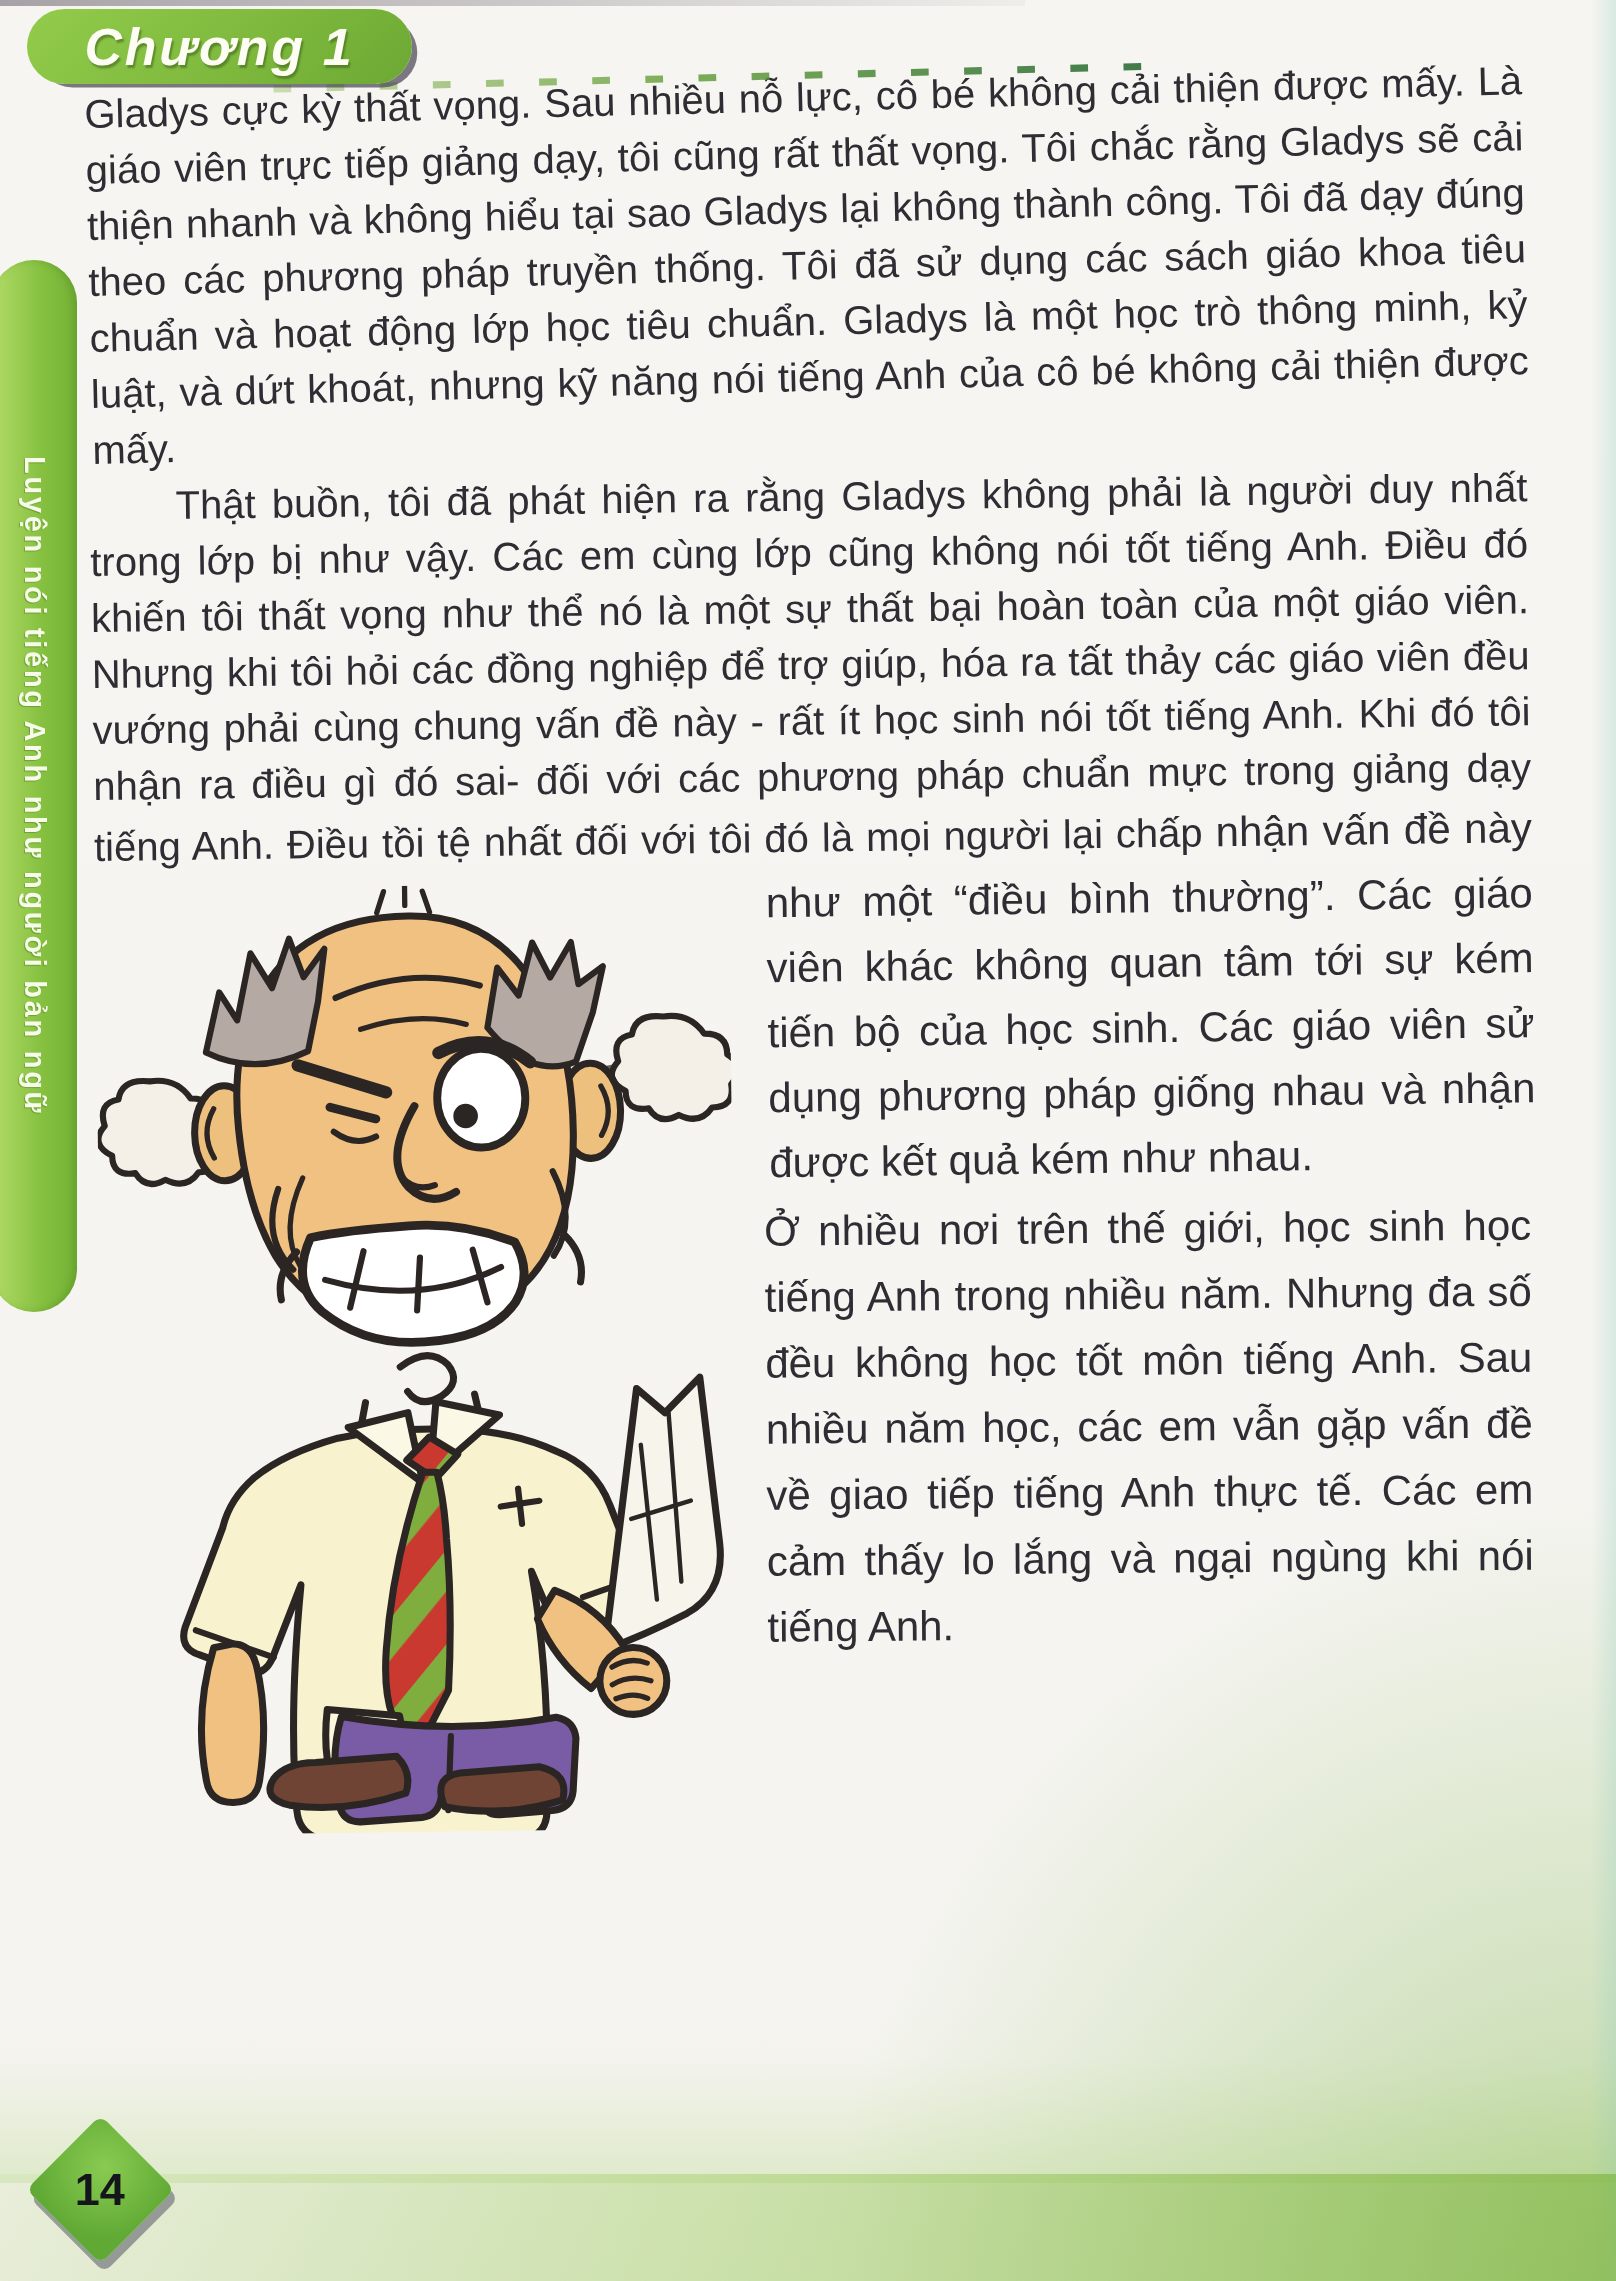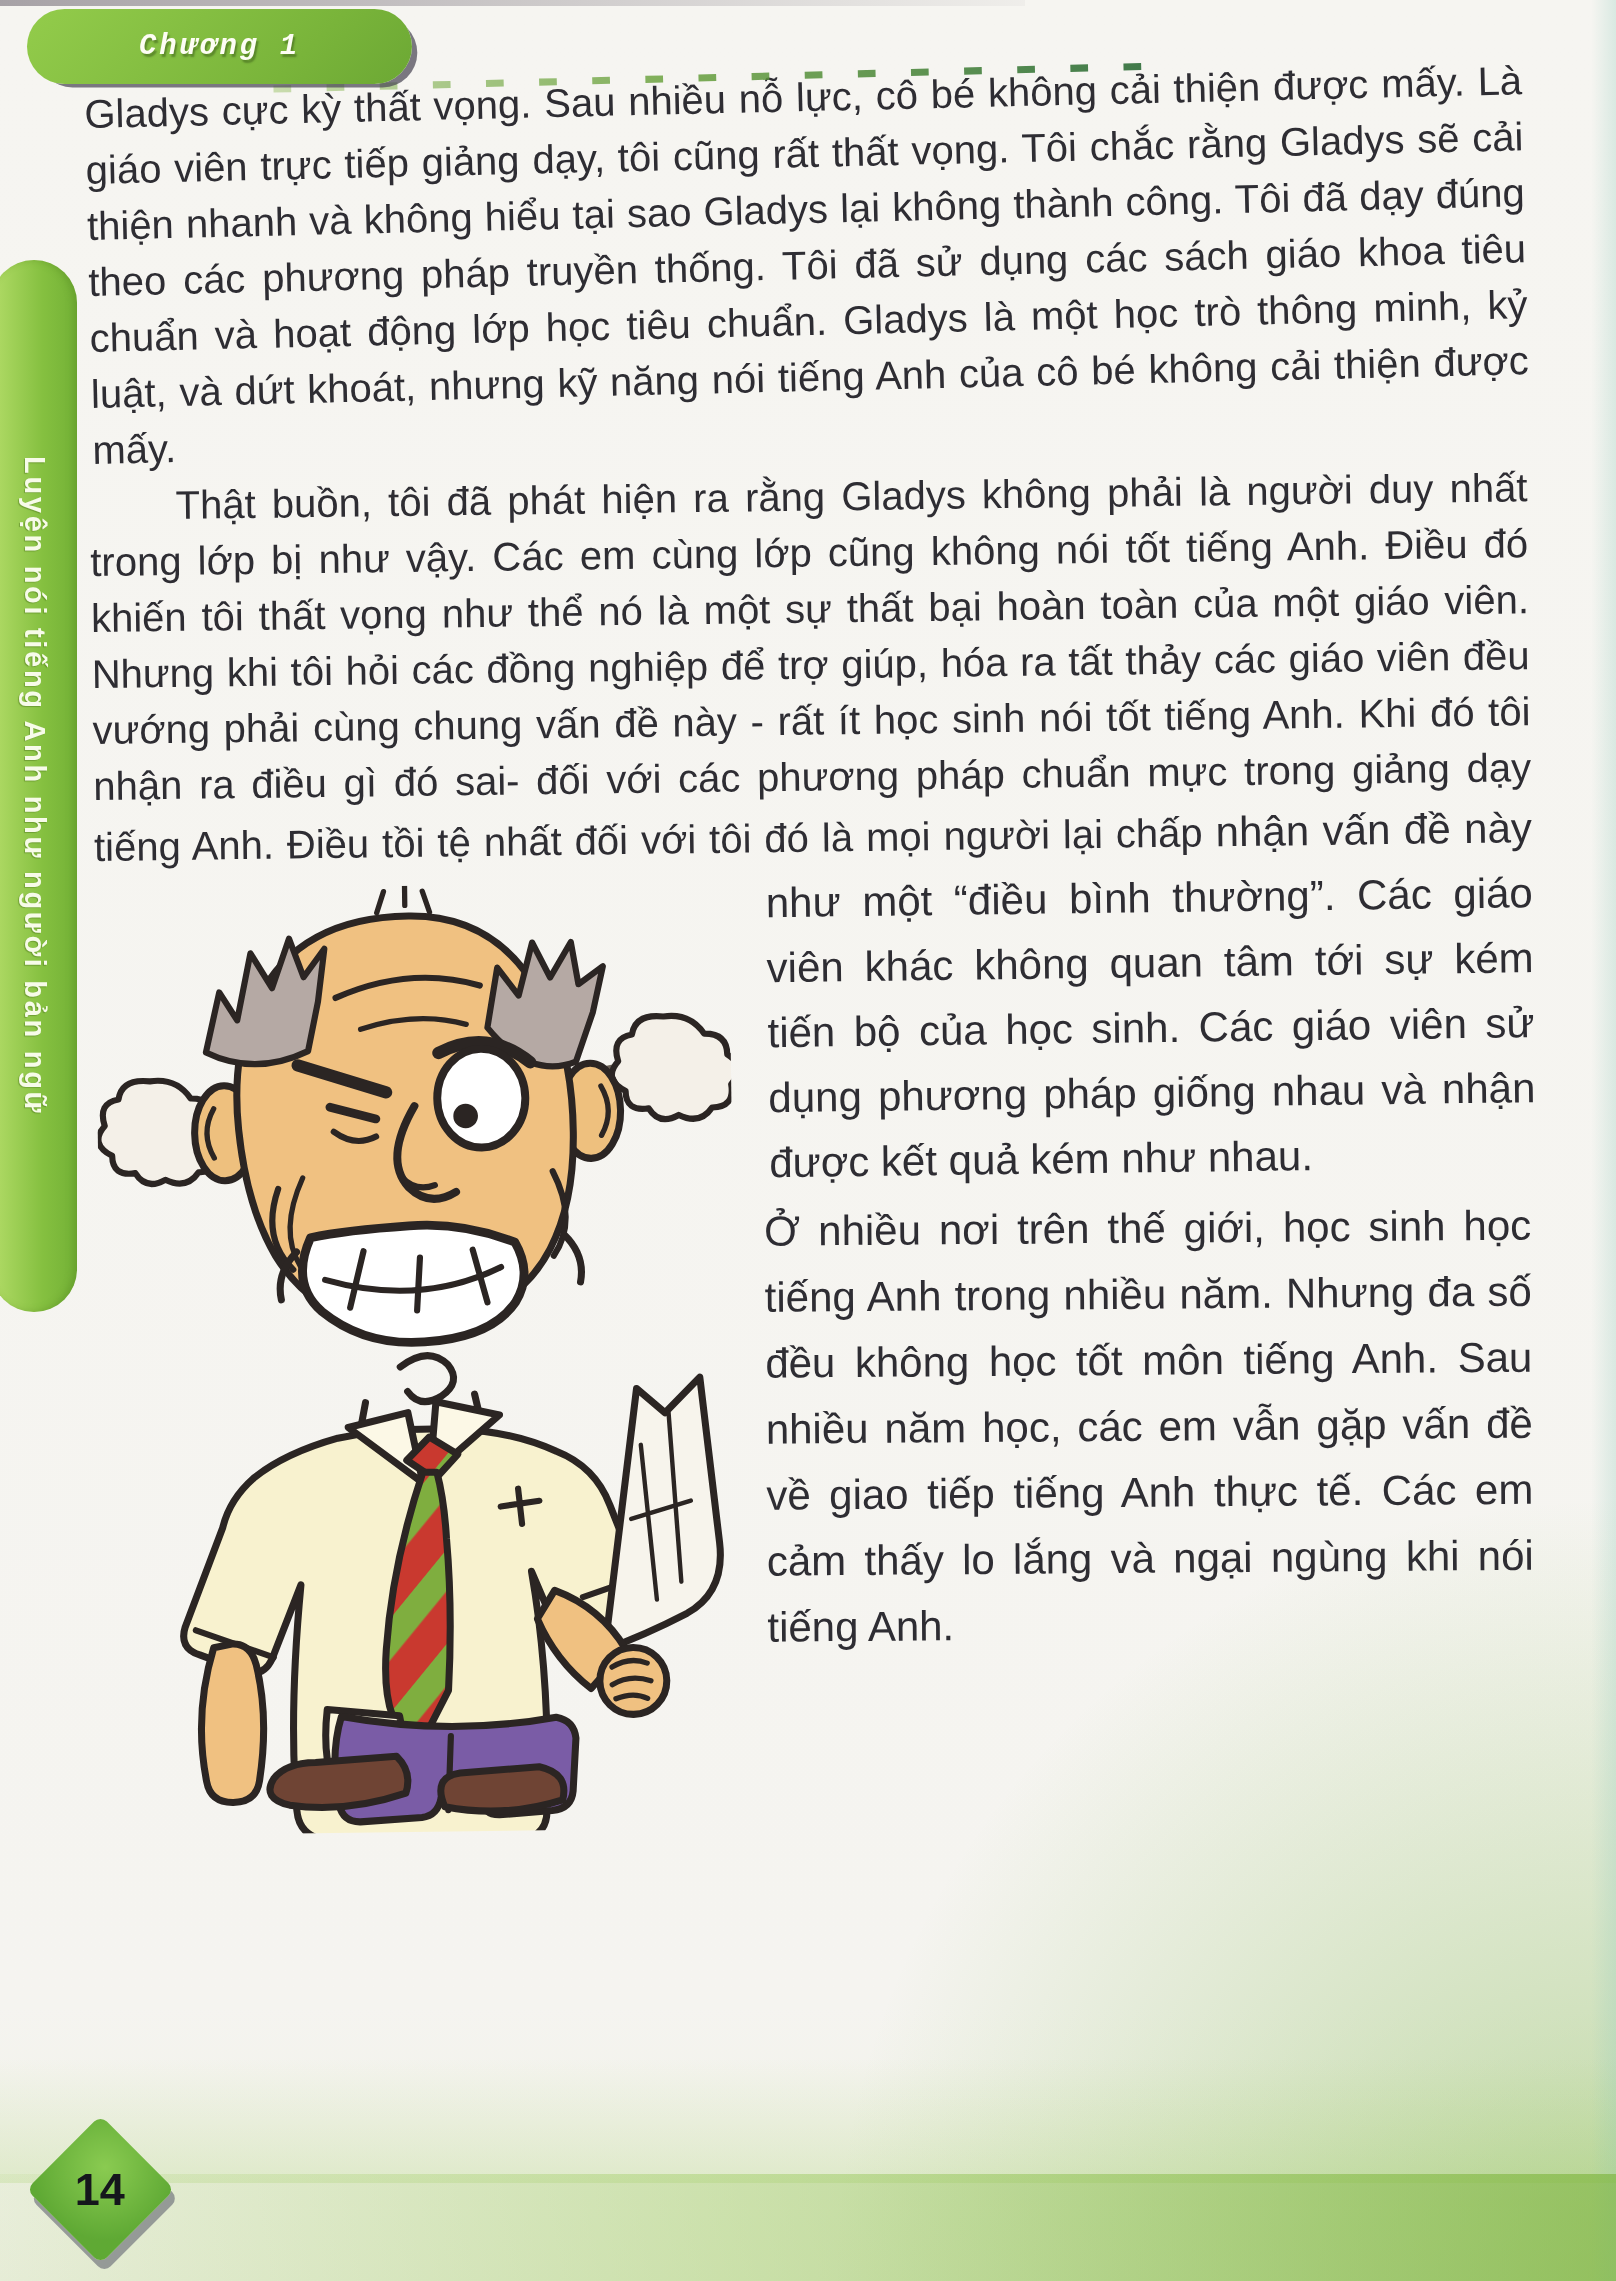--- a/index.html
+++ b/index.html
@@ -24,24 +24,23 @@
 
   
   .badge{
     position:absolute;left:27px;top:9px;width:385px;height:75px;z-index:4;
     background:linear-gradient(135deg,#93cc4b,#79b43a 70%,#6ca834);
     border-radius:41px;
     box-shadow:8px 6.2px 0 -2.7px rgba(73,70,84,.72);
     display:flex;align-items:center;justify-content:center;
   }
   .badge span{
-    font-size:29px;font-weight:bold;color:#fdfdf4;letter-spacing:2.7px;
+    font-size:52px;font-weight:bold;color:#fdfdf4;letter-spacing:2.7px;
     text-shadow:1.8px 2.7px 1.8px rgba(60,95,25,.55);
     font-style:italic;
-    font-family:Liberation Mono, monospace;
   }
   .dashes{position:absolute;left:260px;top:43px;z-index:3;}
 
   
   .sidebar{
     position:absolute;left:-9px;top:260px;width:86px;height:1052px;z-index:3;
     background:linear-gradient(90deg,#b3dc68,#85c040 60%,#73b136);
     border-radius:43px;
     display:flex;align-items:center;justify-content:center;
     box-shadow:inset -3.6px 0 7.1px rgba(80,130,30,.35);

